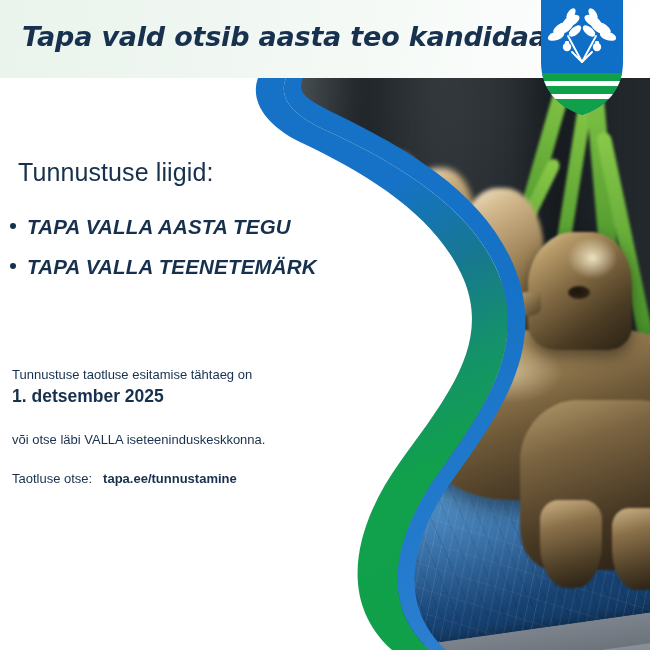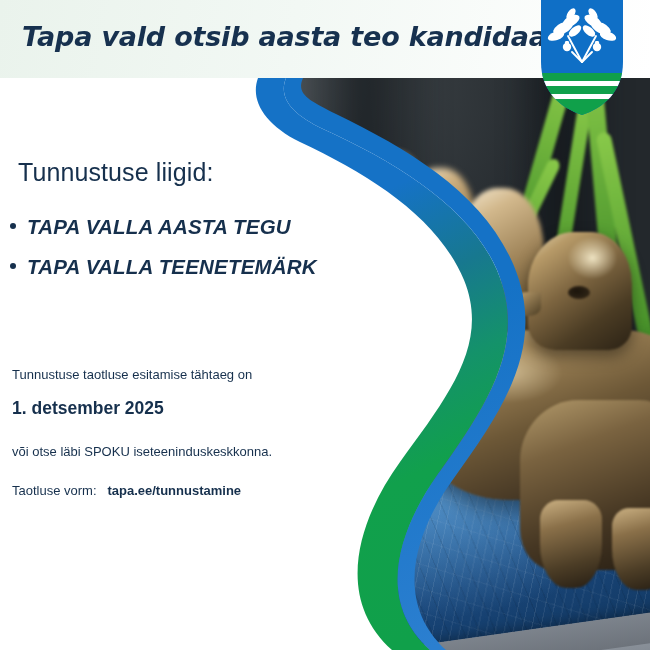--- a/index.html
+++ b/index.html
@@ -173,21 +173,21 @@
     width:6px;height:6px;border-radius:50%;background:#16304d;
     margin-right:11px;flex:0 0 auto;position:relative;top:-5px;
   }
   .bullet-text{
     font-size:20.5px;font-weight:700;font-style:italic;color:#16304d;
     letter-spacing:.2px;white-space:nowrap;
   }
 
   .body-block{position:absolute;left:12px;top:366px;}
   .ln{font-size:13px;color:#16304d;line-height:1.42;white-space:nowrap;}
-  .ln.b{font-weight:700;font-size:17.5px;margin-top:12px;}
+  .ln.b{font-weight:700;font-size:17.5px;}
   .gap{height:22px;}
   .gap2{height:20px;}
   .inline-b{font-weight:700;text-align:right;}
 </style>
 </head>
 <body>
 
 <div id="poster">
 
   <div class="photo-clip">
@@ -336,24 +336,24 @@
       <span class="bullet-text">TAPA VALLA TEENETEMÄRK</span>
     </div>
   </div>
 
   <div class="body-block">
     <div class="ln">Tunnustuse taotluse esitamise tähtaeg on</div>
     <div class="ln b">1. detsember 2025</div>
 
     <div class="gap"></div>
 
-    <div class="ln">või otse läbi SPOKU iseteeninduskeskkonna.</div>
+    <div class="ln">või otse läbi VALLA iseteeninduskeskkonna.</div>
 
     <div class="gap2"></div>
 
     <div class="ln">
-      <span>Taotluse vorm:</span>
+      <span>Taotluse otse:</span>
       <span>&nbsp;</span>
       <span class="inline-b">tapa.ee/tunnustamine</span>
     </div>
   </div>
 
 </div>
 
 </body></html>

